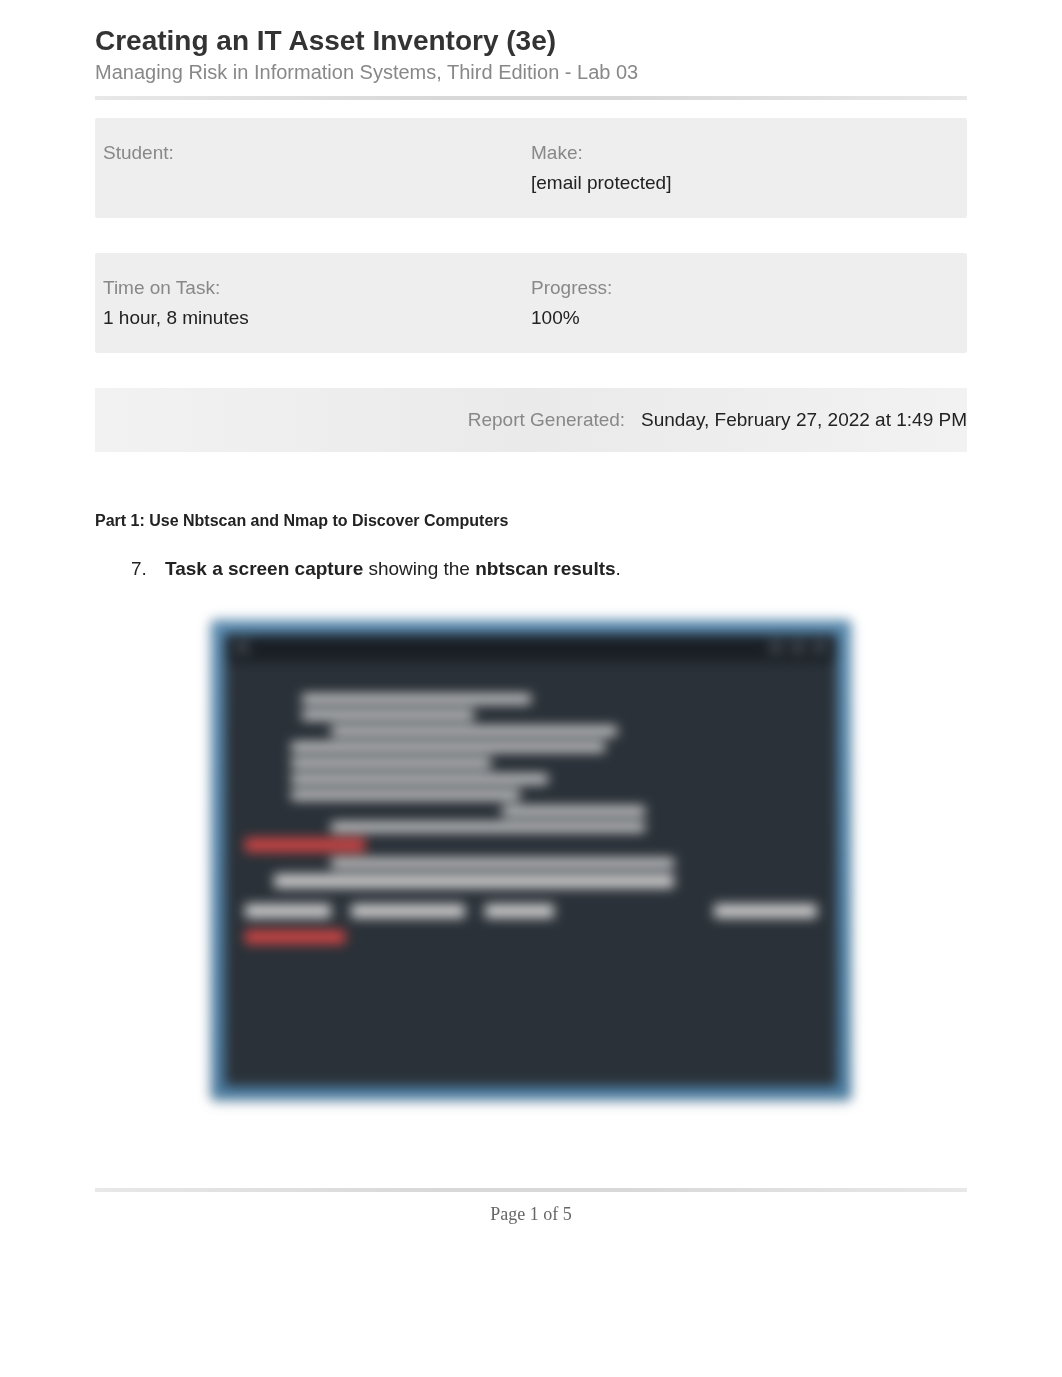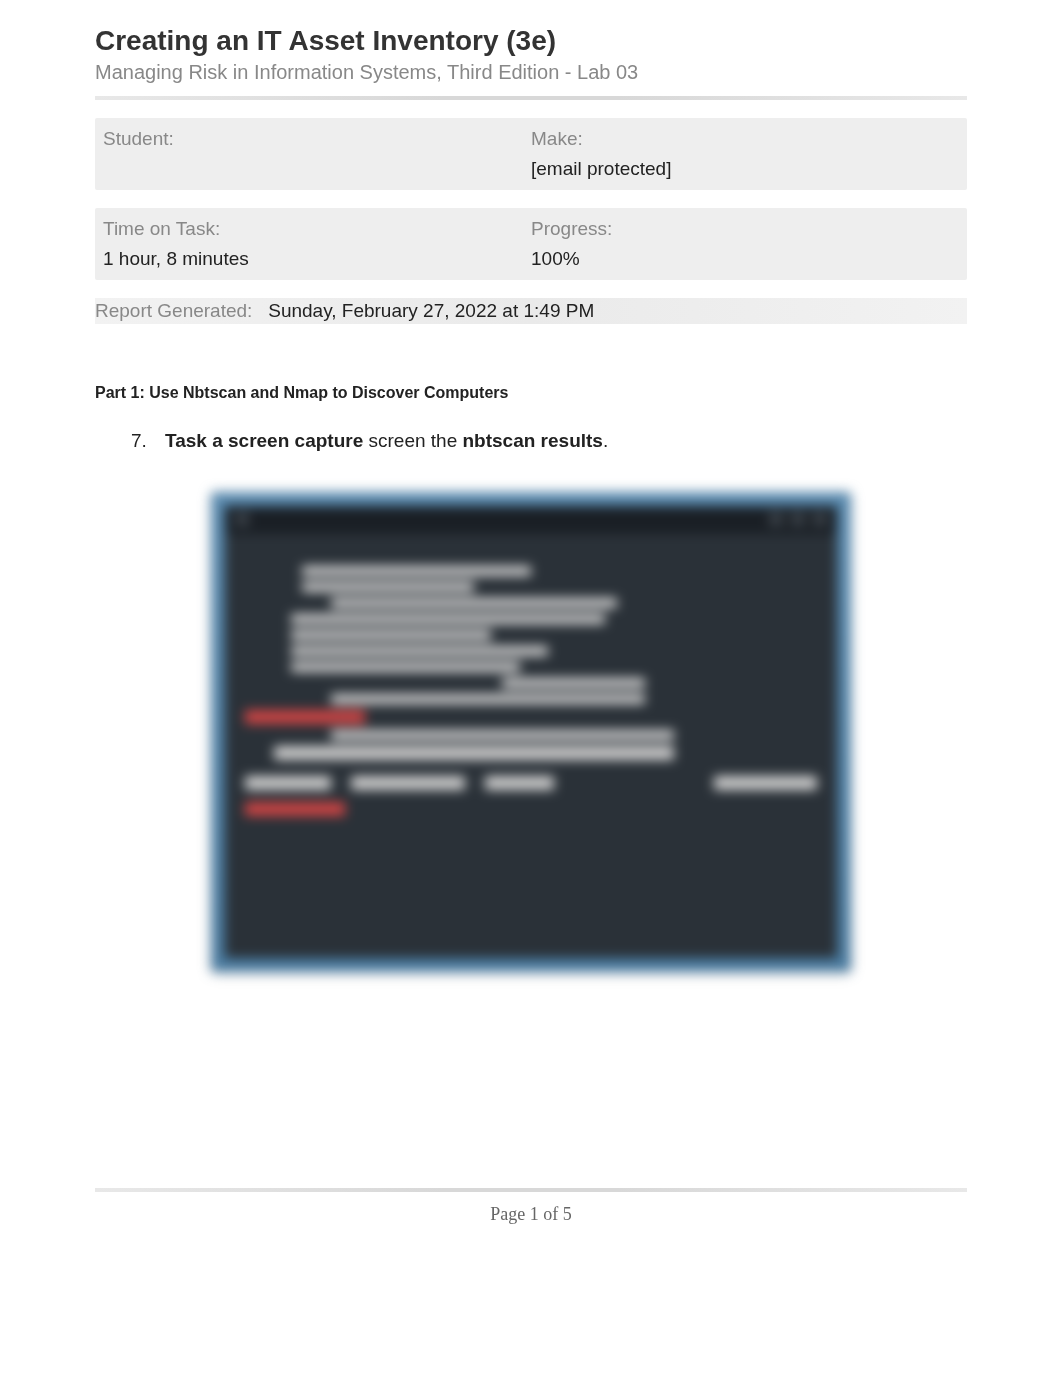--- a/index.html
+++ b/index.html
@@ -32,41 +32,41 @@
     .gradient-line {
       height: 4px;
       background: linear-gradient(to right, #e8e8e8 0%, #d8d8d8 40%, #d8d8d8 60%, #e8e8e8 100%);
       margin-bottom: 18px;
     }
     .info-grid {
       display: grid;
       grid-template-columns: 1fr 1fr;
       gap: 0;
       background: #eeeeee;
-      padding: 10px 8px;
-      margin-bottom: 18px;
+      padding: 24px 8px;
+      margin-bottom: 35px;
       border-radius: 2px;
     }
     .info-cell {
       display: flex;
       flex-direction: column;
       gap: 8px;
     }
     .info-label {
       font-size: 19px;
       color: #888;
     }
     .info-value {
       font-size: 19px;
       color: #222;
     }
     .report-gen {
       background: linear-gradient(to right, #f2f2f2 0%, #eaeaea 50%, #f2f2f2 100%);
-      padding: 2px 0;
-      text-align: left;
+      padding: 21px 0;
+      text-align: right;
       font-size: 19px;
       margin-bottom: 60px;
     }
     .report-gen-label {
       color: #888;
     }
     .report-gen-value {
       color: #222;
     }
     .section-heading {
@@ -202,21 +202,21 @@
     <span class="report-gen-label">Report Generated:</span>
     <span>&nbsp;</span>
     <span class="report-gen-value">Sunday, February 27, 2022 at 1:49 PM</span>
   </div>
 
   <h3 class="part-heading">Part 1: Use Nbtscan and Nmap to Discover Computers</h3>
 
   <div class="exercise-item">
     <span class="exercise-num">7.</span>
     <span>
-      <strong>Task a screen capture</strong><span> screen the </span><strong>nbtscan results</strong><span>.</span>
+      <strong>Task a screen capture</strong><span> showing the </span><strong>nbtscan results</strong><span>.</span>
     </span>
   </div>
 
   <div class="screenshot-container">
     <div class="screenshot">
       <div class="screenshot-inner">
         <div class="terminal-bar">
           <div class="terminal-dot"></div>
           <div class="terminal-right">
             <div class="terminal-dot"></div>

